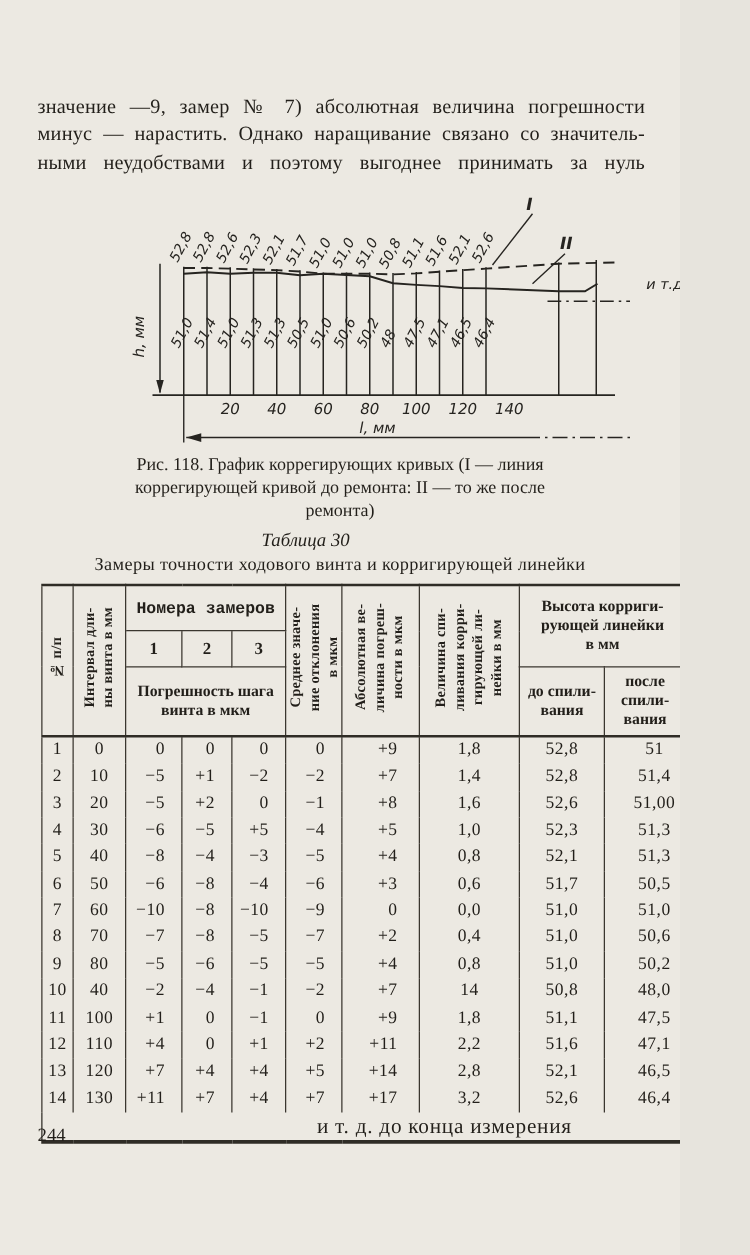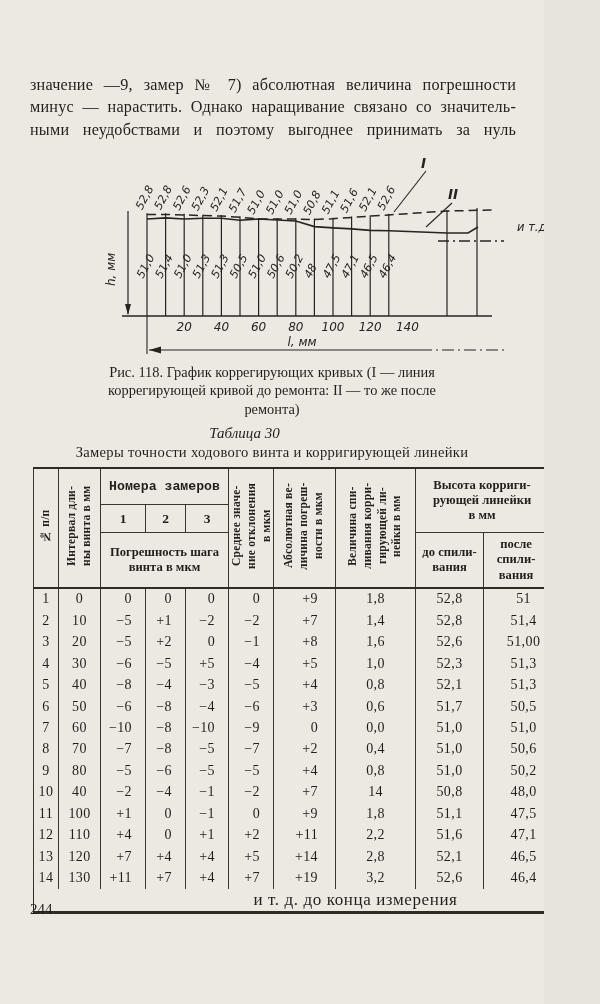--- a/index.html
+++ b/index.html
@@ -336,21 +336,21 @@
           <td class="c-do">52,1</td>
           <td class="c-posle">46,5</td>
         </tr>
         <tr>
           <td class="c-no">14</td>
           <td class="c-int">130</td>
           <td class="c-z">+11</td>
           <td class="c-z">+7</td>
           <td class="c-z">+4</td>
           <td class="c-sr">+7</td>
-          <td class="c-abs">+19</td>
+          <td class="c-abs">+17</td>
           <td class="c-vel">3,2</td>
           <td class="c-do">52,6</td>
           <td class="c-posle">46,4</td>
         </tr>
       </tbody>
     <tfoot>
       <tr>
           <td colspan="10">и т. д. до конца измерения</td>
         </tr>
     </tfoot>

